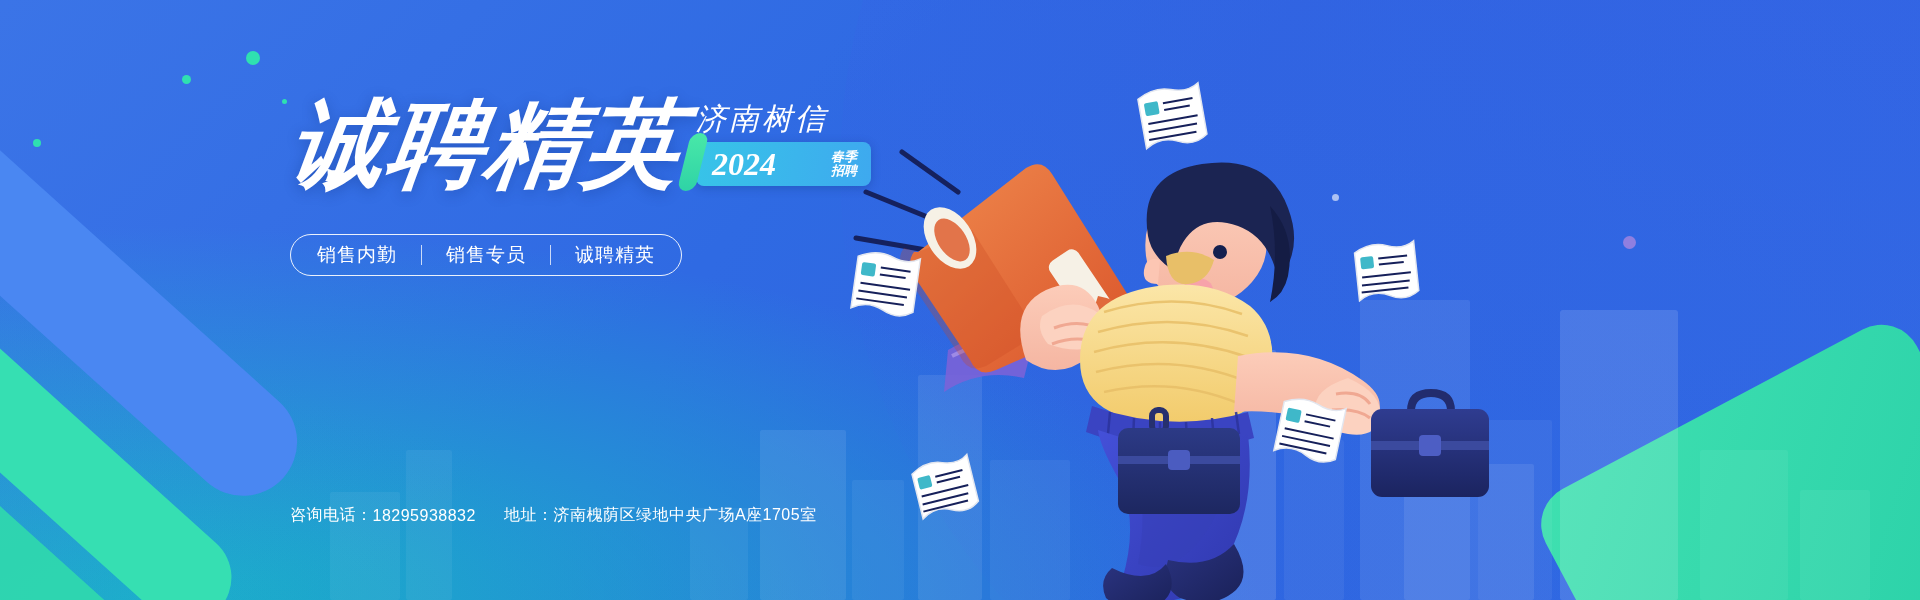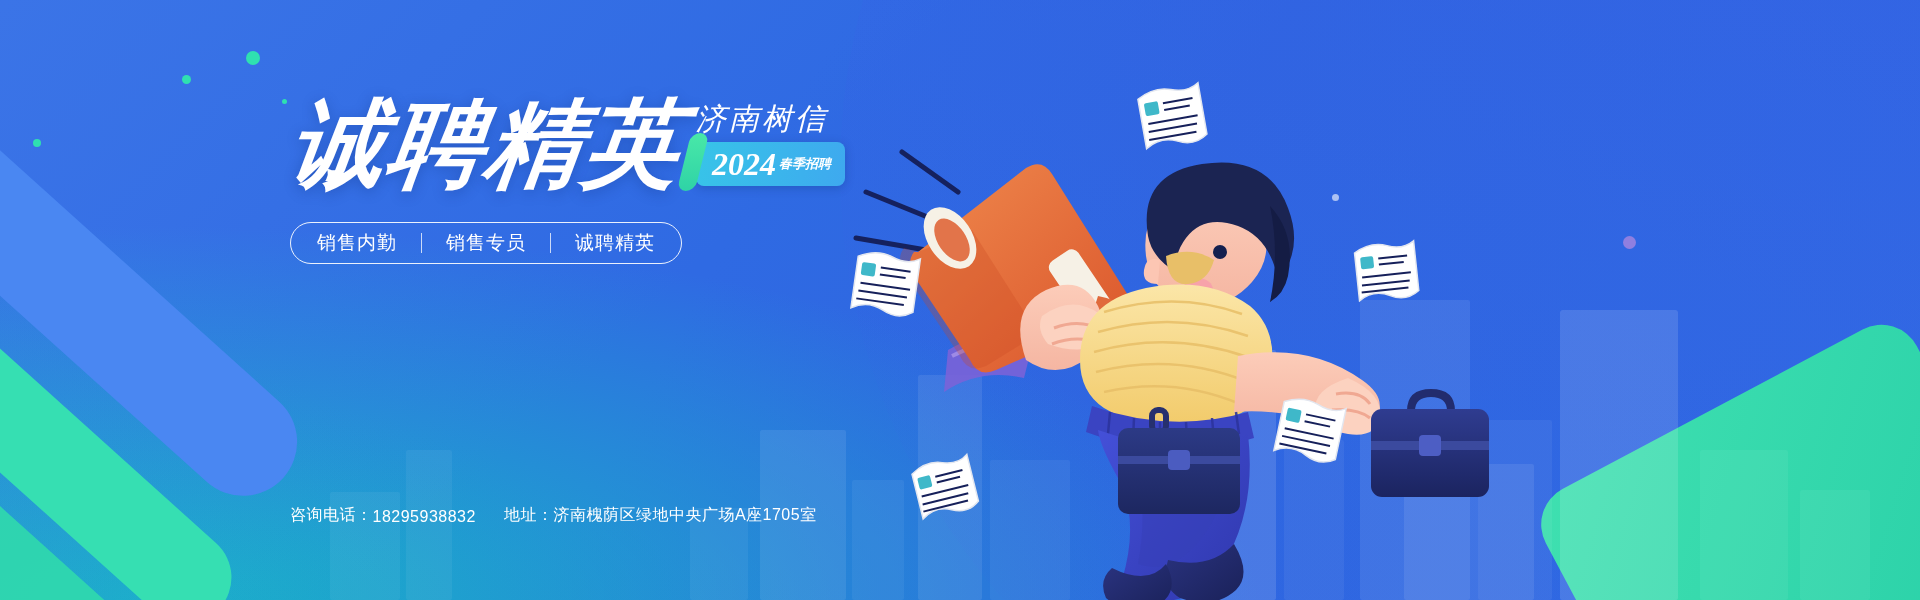--- a/index.html
+++ b/index.html
@@ -102,70 +102,71 @@
     white-space:nowrap;
   }
   .badge {
     position:relative;
     display:flex; align-items:center;
     height:44px;
     padding:0 14px 0 16px;
     border-radius:8px;
     background:linear-gradient(100deg,#37c4e8,#3ea9ef);
     box-shadow:0 2px 10px rgba(8,40,100,.25);
+    gap:37px;
   }
   .badge::before {
     content:""; position:absolute;
     left:-12px; top:-9px;
     width:18px; height:58px;
     border-radius:12px;
     background:linear-gradient(180deg,#49e8a8,#2fd3a6);
     transform:skewX(-14deg);
   }
   .badge-year {
     color:#fff; font-size:32px; font-weight:bold; font-style:italic;
     letter-spacing:0; line-height:1;
   }
   .badge-season {
-    margin-left:3px;
-    display:flex; flex-direction:row;
+    margin-left:18px;
+    display:flex; flex-direction:column;
     color:#fff; font-size:13px; font-weight:bold;
     line-height:1.08; font-style:italic;
   }
 
   .subline {
     margin-top:14px;
     font-size:54px;
     color:#ffffff;
     font-style:italic;
     letter-spacing:5px;
     white-space:nowrap;
     text-shadow:0 2px 10px rgba(10,40,110,.22);
   }
 
   .roles {
-    margin-top:30px;
+    margin-top:42px;
     display:inline-flex; align-items:center;
     height:42px;
     padding:0 26px;
     border:1px solid rgba(255,255,255,.9);
     border-radius:21px;
   }
   .role {
     color:#ffffff; font-size:19px; letter-spacing:1px; white-space:nowrap;
   }
   .role-sep {
     width:1px; height:20px;
     background:rgba(255,255,255,.75);
     margin:0 24px;
   }
 
   .contact {
     position:absolute; left:290px; top:505px;
-    display:flex; align-items:flex-end;
+    display:flex; align-items:center;
     color:#ffffff; font-size:16px; letter-spacing:.5px;
     white-space:nowrap;
   }
   .contact-gap { display:inline-block; width:28px; }
 
   
   .illus { position:absolute; left:830px; top:60px; width:560px; height:540px; }
   .paper { position:absolute; }
 </style>
 </head>

